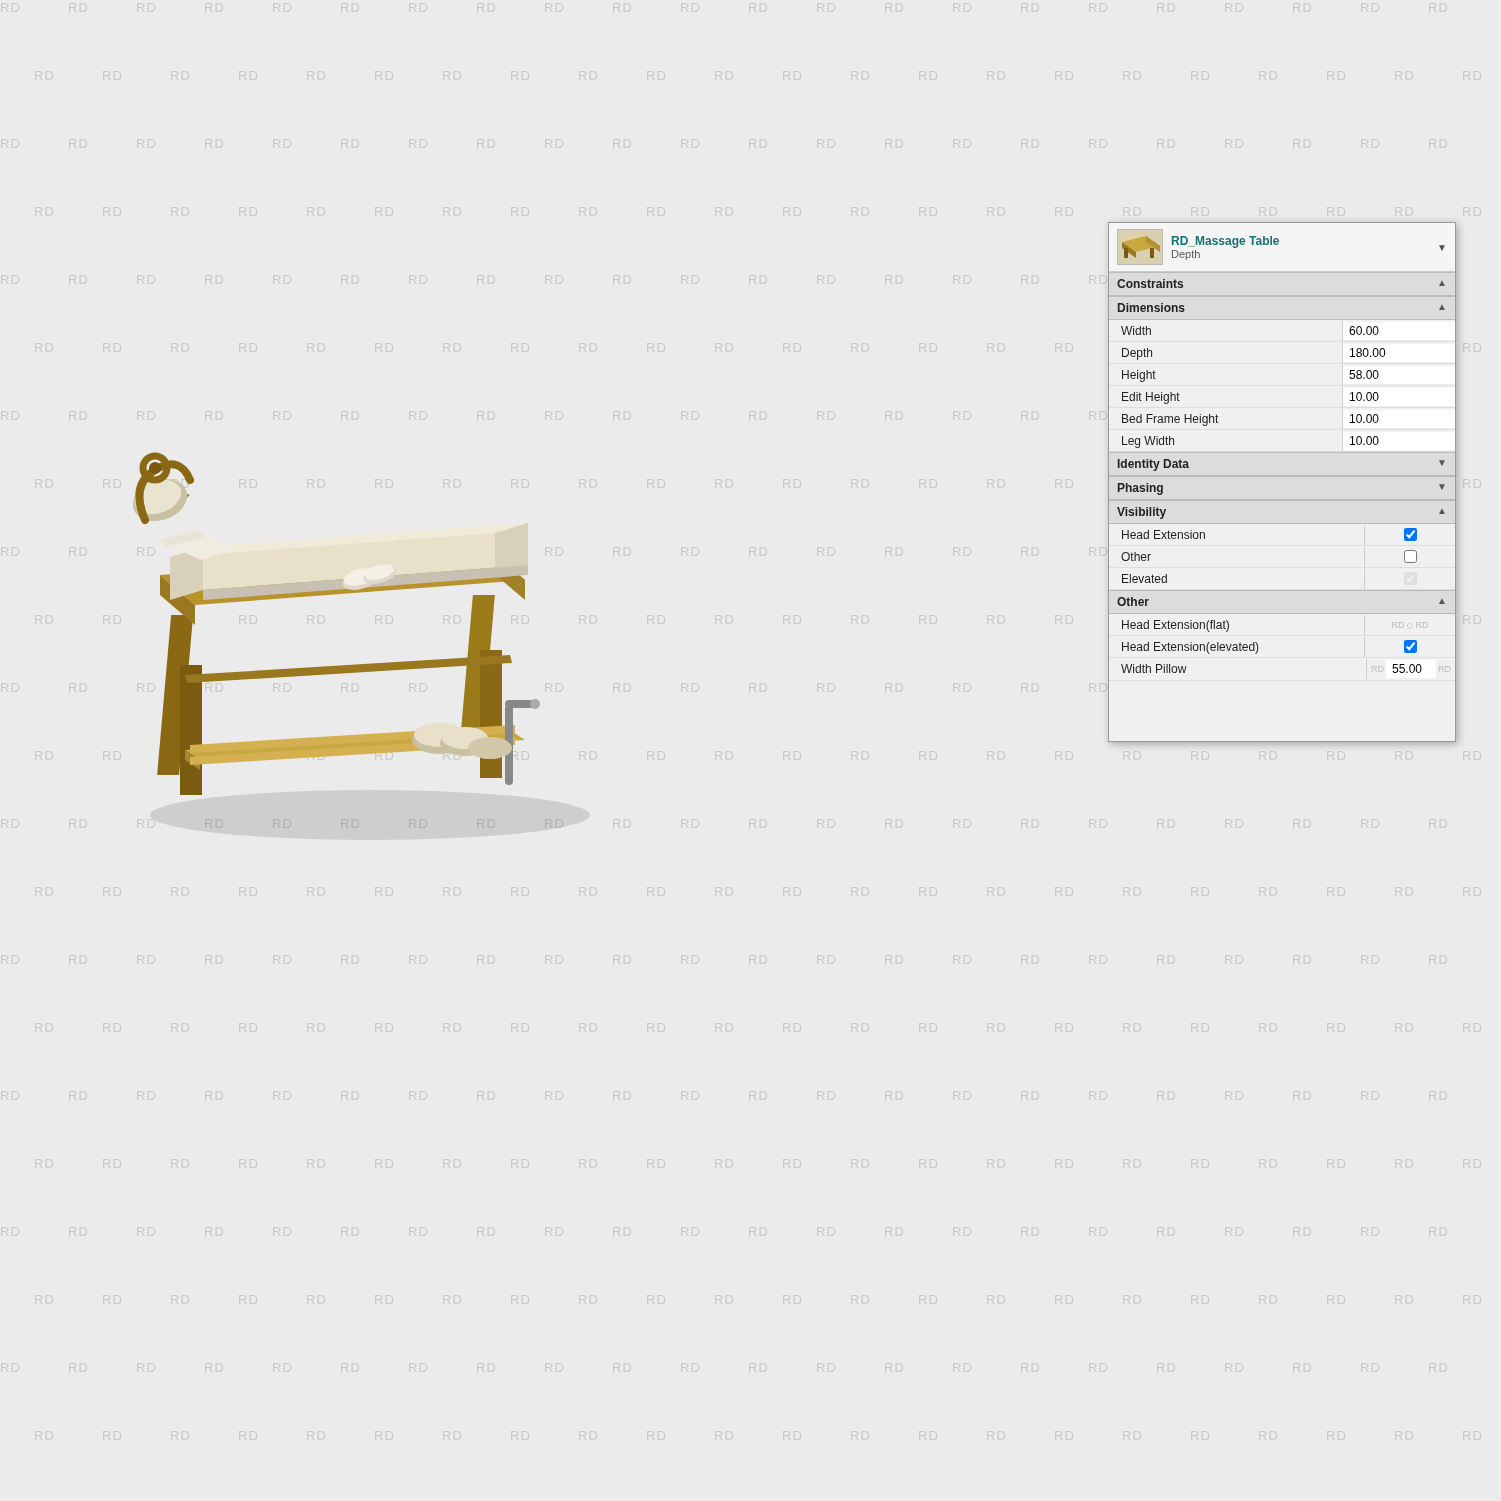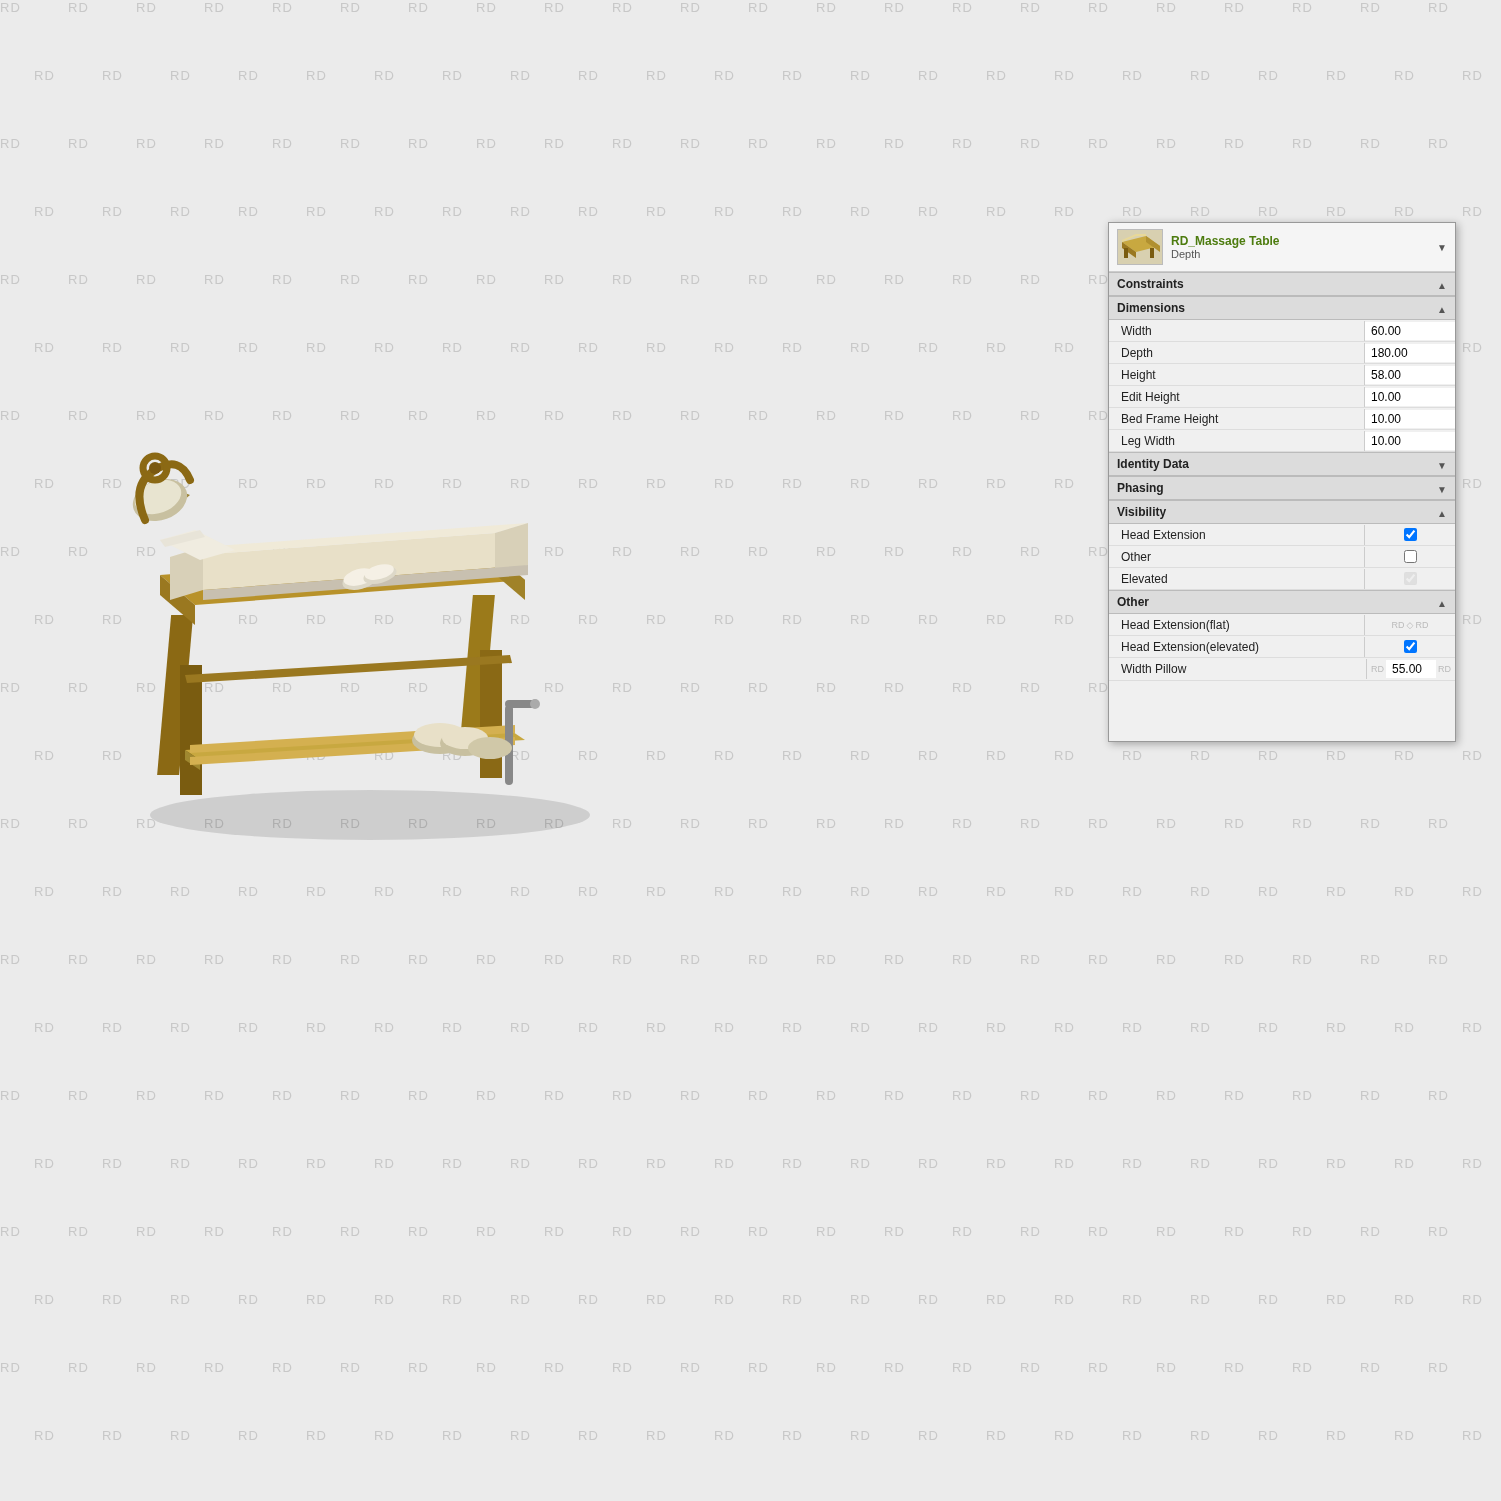--- a/index.html
+++ b/index.html
@@ -125,21 +125,21 @@
       flex-shrink: 0;
     }
 
     .object-info {
       flex: 1;
     }
 
     .object-name {
       font-size: 12px;
       font-weight: 600;
-      color: #4d7c0f;
+      color: #0f766e;
     }
 
     .object-subname {
       font-size: 11px;
       color: #555;
     }
 
     .dropdown-arrow {
       font-size: 10px;
       color: #555;
@@ -186,21 +186,21 @@
     }
 
     
     .section-header {
       background: #dcdcdc;
       padding: 4px 8px;
       font-size: 12px;
       font-weight: 600;
       color: #222;
       display: flex;
-      align-items: flex-end;
+      align-items: flex-start;
       justify-content: space-between;
       border-top: 1px solid #bbb;
       border-bottom: 1px solid #bbb;
       cursor: pointer;
       user-select: none;
     }
 
     .section-toggle {
       font-size: 10px;
       color: #555;
@@ -216,21 +216,21 @@
 
     .prop-label {
       flex: 1;
       padding: 3px 8px 3px 12px;
       font-size: 12px;
       color: #222;
       border-right: 1px solid #ccc;
     }
 
     .prop-value-input {
-      width: 90px;
+      width: 112px;
       padding: 2px 6px;
       font-size: 12px;
       border: none;
       background: #fff;
       outline: none;
     }
 
     .prop-checkbox {
       width: 90px;
       padding: 3px 6px;

